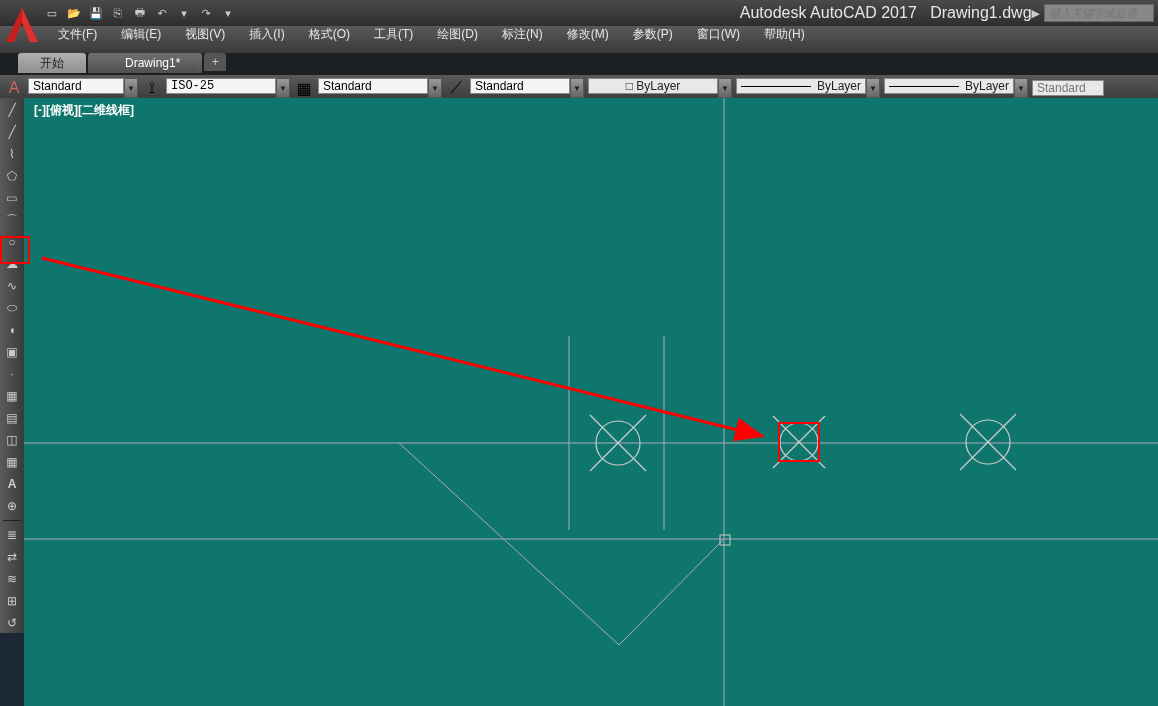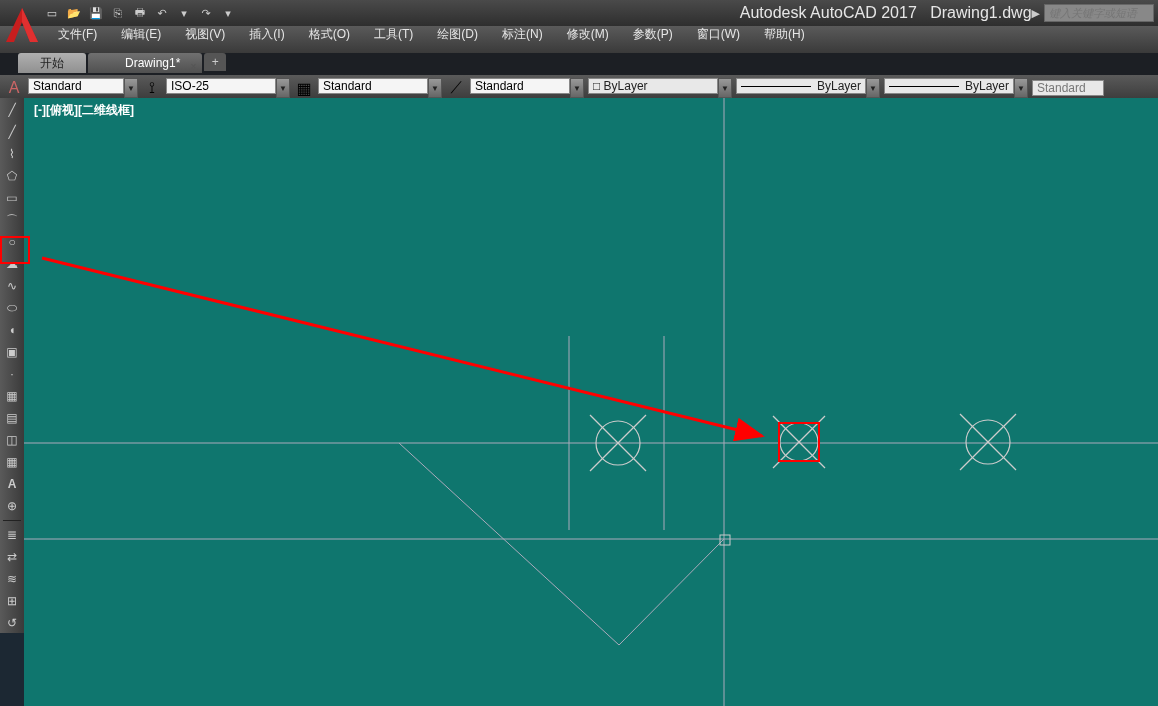--- a/index.html
+++ b/index.html
@@ -105,34 +105,34 @@
 </div>
 
 <div class="propbar">
   <div class="prop-icon" style="color:#c66;">A</div>
   <div style="display:flex;">
       <div class="prop-select" style="width:96px;">Standard</div>
       <div class="dropdown-arrow">▼</div>
     </div>
   <div class="prop-icon">⟟</div>
   <div style="display:flex;">
-      <div class="prop-select" style="width:110px;">ISO-25</div>
+      <div class="prop-select" style="width:110px;font-family:Liberation Mono, monospace;">ISO-25</div>
       <div class="dropdown-arrow">▼</div>
     </div>
   <div class="prop-icon">▦</div>
   <div style="display:flex;">
       <div class="prop-select" style="width:110px;">Standard</div>
       <div class="dropdown-arrow">▼</div>
     </div>
   <div class="prop-icon">⟋</div>
   <div style="display:flex;">
       <div class="prop-select" style="width:100px;">Standard</div>
       <div class="dropdown-arrow">▼</div>
     </div>
-  <div style="display:flex;">
+  <div style="display:flex;text-align:center;">
       <div class="prop-select dark" style="width:130px;">□ <span>ByLayer</span></div>
       <div class="dropdown-arrow">▼</div>
     </div>
   <div style="display:flex;">
       <div class="prop-select dark" style="width:130px;display:flex;align-items:center;gap:6px;">
         <span style="flex:1;border-top:1px solid #000;height:0;"></span>
         <span>ByLayer</span>
       </div>
       <div class="dropdown-arrow">▼</div>
     </div>

